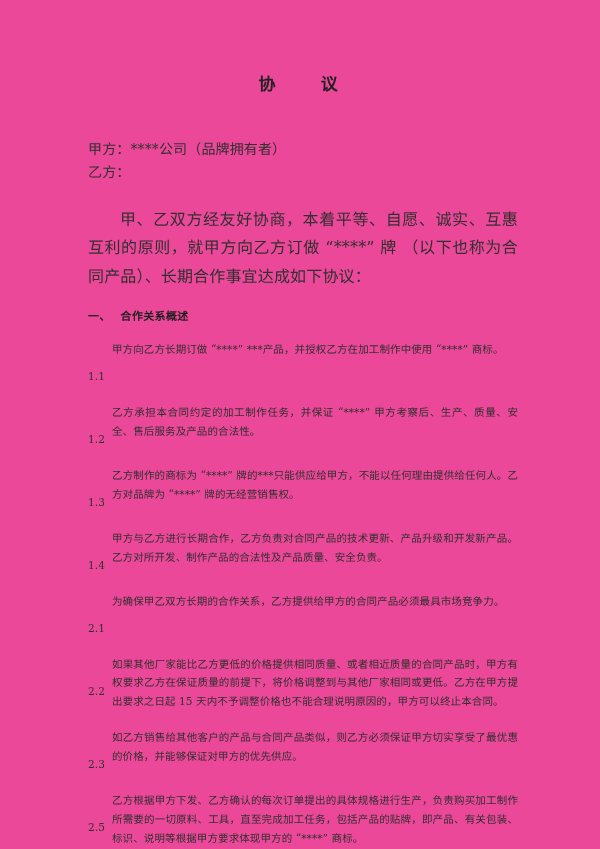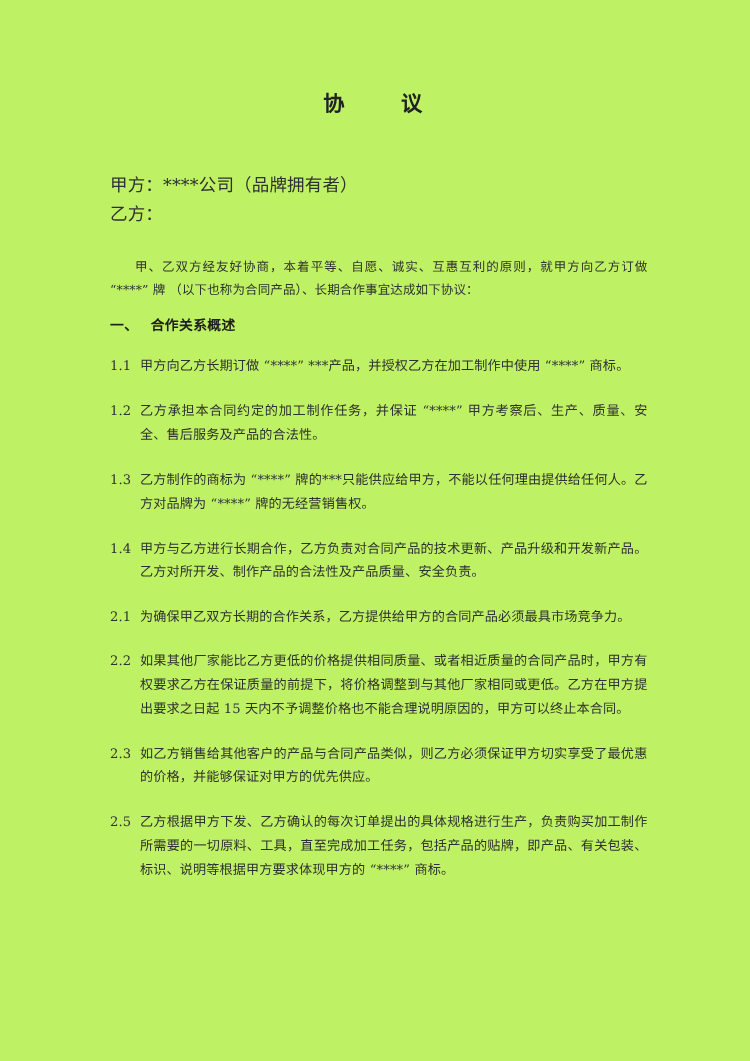--- a/index.html
+++ b/index.html
@@ -17,21 +17,21 @@
     color: #2a2a2a;
     -webkit-font-smoothing: antialiased;
   }
 
   .page {
     position: absolute;
     left: 0;
     top: 0;
     width: 600px;
     height: 849px;
-    background: #bef264;
+    background: #ec4899;
     padding: 0;
     box-sizing: border-box;
   }
 
   .doc-title {
     text-align: center;
     font-size: 17px;
     font-weight: bold;
     letter-spacing: 0.22em;
     color: #222222;
@@ -51,21 +51,21 @@
     line-height: 1.62;
     color: #303030;
     letter-spacing: 0.01em;
     white-space: pre;
   }
   .party-group {
     margin-top: 44px;
   }
 
   .preamble {
-    font-size: 10px;
+    font-size: 16px;
     line-height: 1.78;
     text-indent: 2em;
     text-align: justify;
     color: #303030;
     margin-top: 22px;
     letter-spacing: 0.01em;
   }
 
   .section-heading {
     font-size: 11px;
@@ -81,20 +81,21 @@
     display: flex;
     margin-top: 17px;
     font-size: 10.5px;
     line-height: 1.8;
     color: #303030;
   }
   .clause .clause-num {
     flex: 0 0 24px;
     width: 24px;
     letter-spacing: 0.01em;
+    margin-top: 27px;
   }
   .clause .clause-text {
     flex: 1 1 auto;
     text-align: justify;
     text-justify: inter-ideograph;
     letter-spacing: 0.01em;
   }
 </style>
 </head>
 <body>

